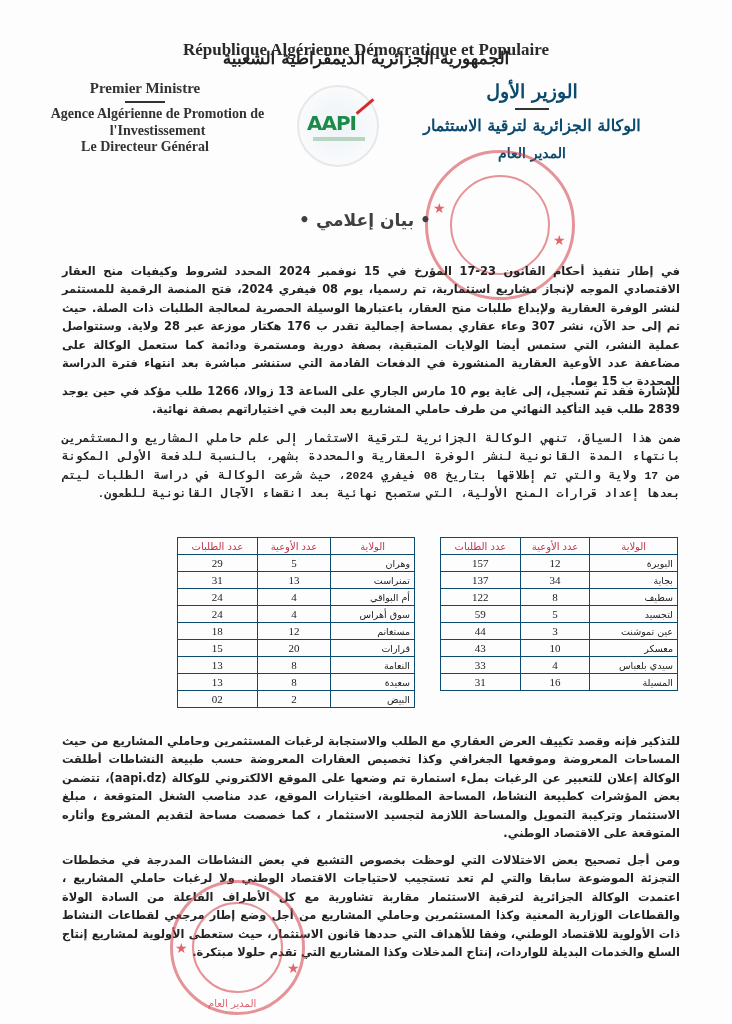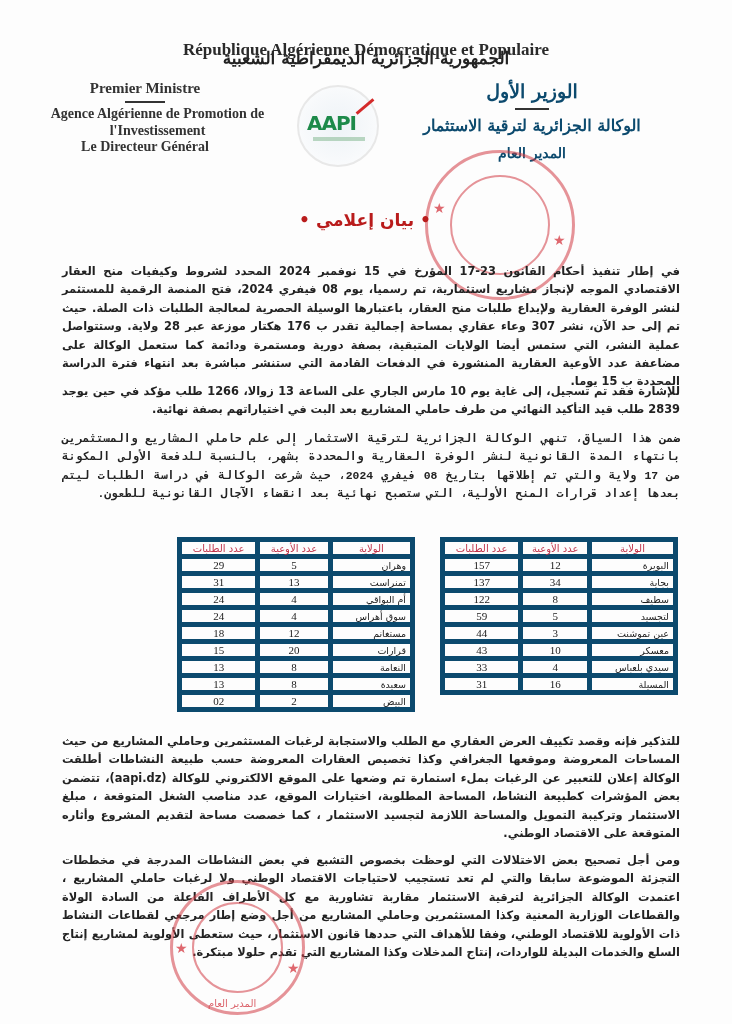--- a/index.html
+++ b/index.html
@@ -32,27 +32,27 @@
   .right-block .pm { font-size: 19px; }
   .right-block .rule { width: 34px; height: 2px; background: #333; margin: 6px auto 6px; }
   .right-block .agency { font-size: 16px; }
   .right-block .dg { font-size: 14px; margin-top: 10px; }
 
   .stamp { position: absolute; border: 3px solid rgba(210,60,70,.55); border-radius: 50%; }
   .stamp.inner { border-width: 2px; }
   .stamp-star { position: absolute; color: rgba(210,40,50,.7); font-size: 14px; }
 
   .title { position: absolute; top: 210px; left: 290px; width: 150px; text-align: center; direction: rtl;
-           font-family: "DejaVu Sans", sans-serif; font-weight: bold; font-size: 17px; color: #b91c1c; }
+           font-family: "DejaVu Sans", sans-serif; font-weight: bold; font-size: 17px; color: #404040; }
 
   .para { position: absolute; left: 62px; width: 618px; direction: rtl; text-align: justify;
           font-family: "DejaVu Sans", sans-serif; font-weight: bold; font-size: 11.4px; line-height: 18.4px; color: #222; }
 
   .tbl { position: absolute; border-collapse: collapse; font-family: "Liberation Serif", serif; font-size: 11px; direction: rtl; }
-  .tbl th, .tbl td { border: 5px solid #0c4a6e; height: 17px; padding: 0 4px; }
+  .tbl th, .tbl td { border: 1px solid #0c4a6e; height: 17px; padding: 0 4px; }
   .tbl th { color: #c0334a; font-family: "DejaVu Sans", sans-serif; font-weight: normal; font-size: 10px; }
   .tbl td.w { text-align: right; font-family: "DejaVu Sans", sans-serif; font-size: 9.5px; }
   .tbl td.n { text-align: center; }
 </style>
 </head>
 <body>
 
 <div class="page">
 
   <div class="hdr-ar">الجمهورية الجزائرية الديمقراطية الشعبية</div>

